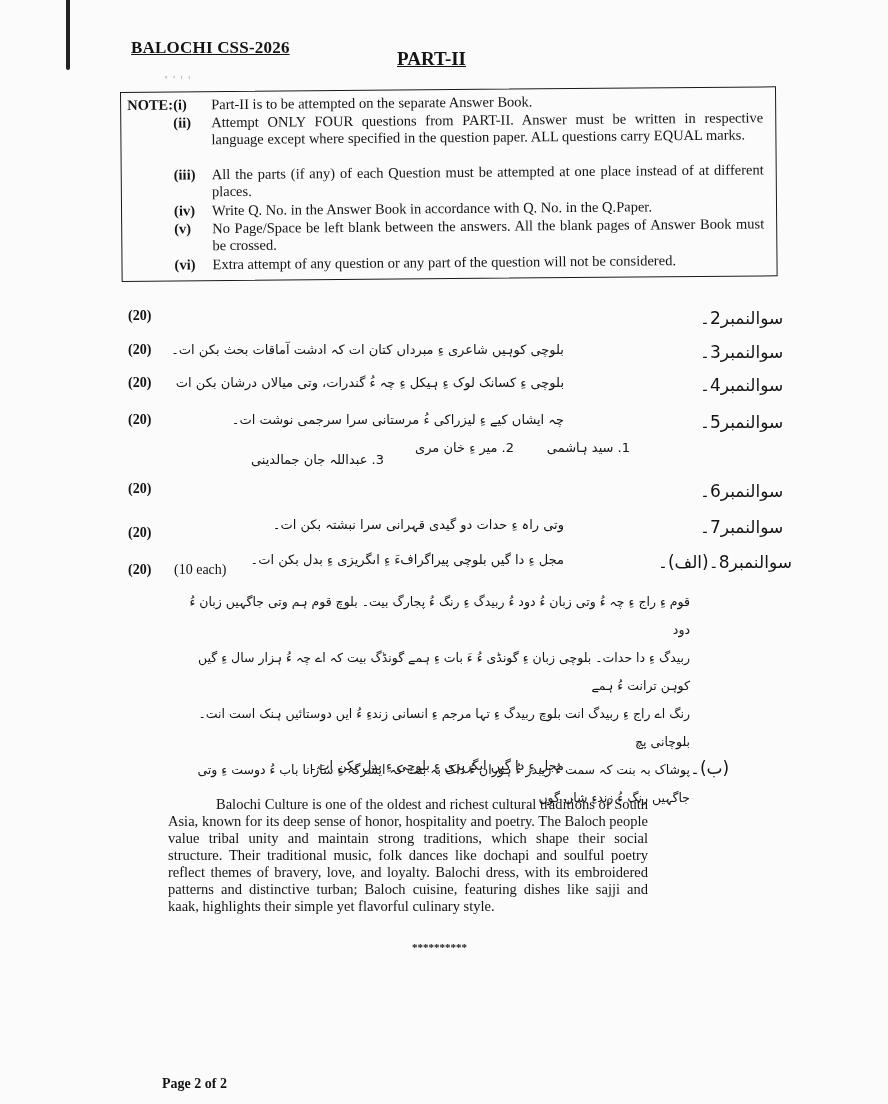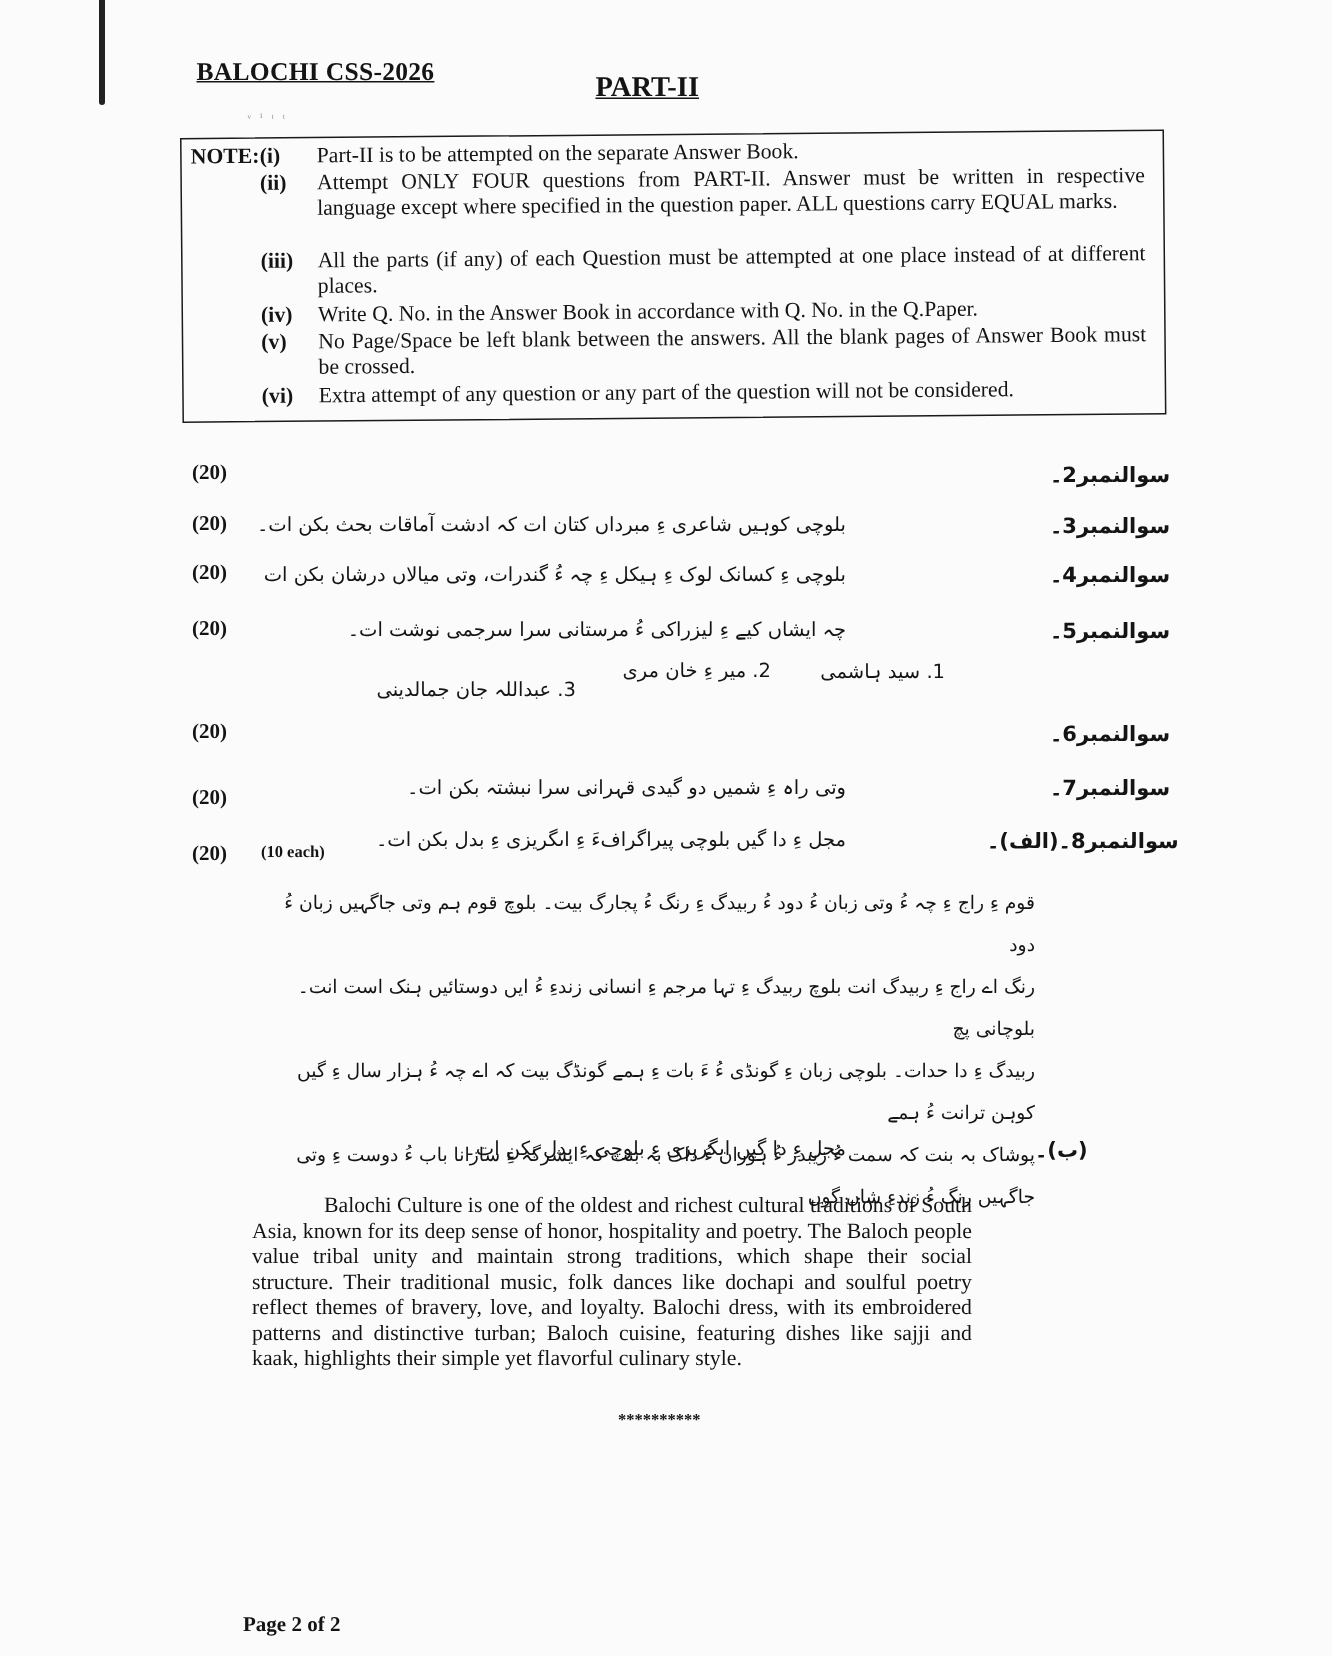--- a/index.html
+++ b/index.html
@@ -17,23 +17,23 @@
     border: 1.6px solid #1a1a1a; transform: rotate(-0.5deg); transform-origin: left top;
     font-size: 14.5px; line-height: 16.5px;
   }
   .note-head { position: absolute; left: 6px; top: 4px; font-weight: bold; }
   .note-item { position: absolute; left: 52px; width: 590px; }
   .note-item .num { position: absolute; left: 0; width: 30px; font-weight: bold; }
   .note-item .txt { margin-left: 38px; display: block; text-align: justify; }
 
   .qrow { position: absolute; left: 0; width: 764px; height: 24px; }
   .marks { position: absolute; left: 128px; font-size: 14px; font-weight: bold; }
-  .marks2 { position: absolute; left: 174px; font-size: 11px; font-weight: bold; }
+  .marks2 { position: absolute; left: 174px; font-size: 14px; font-weight: normal; }
   .qtext { position: absolute; right: 200px; direction: rtl; font-family: "DejaVu Sans", sans-serif; font-size: 13px; white-space: nowrap; }
-  .qlabel { position: absolute; left: 700px; direction: rtl; font-family: "DejaVu Sans", sans-serif; font-size: 14px; font-weight: bold; white-space: nowrap; text-align: right; }
+  .qlabel { position: absolute; left: 700px; direction: rtl; font-family: "DejaVu Sans", sans-serif; font-size: 17px; font-weight: normal; white-space: nowrap; text-align: right; }
   .poets { position: absolute; top: 440px; direction: rtl; font-family: "DejaVu Sans", sans-serif; font-size: 13px; }
 
   .urdu-para { position: absolute; left: 170px; width: 520px; direction: rtl; font-family: "DejaVu Sans", sans-serif; font-size: 12.5px; line-height: 28px; text-align: right; }
   .eng-para {
     position: absolute; left: 168px; top: 796px; width: 480px; font-size: 14.5px; line-height: 17px;
     text-align: justify; text-indent: 48px;
   }
   .stars { position: absolute; left: 412px; top: 941px; font-size: 11px; font-weight: bold; letter-spacing: 0px; }
   .footer { position: absolute; left: 162px; top: 1076px; font-size: 14px; font-weight: bold; }
 </style>
@@ -97,34 +97,34 @@
 <span class="poets" style="right:258px">1. سید ہاشمی</span>
 <span class="poets" style="right:374px">2. میر ءِ خان مری</span>
 <span class="poets" style="right:504px;top:452px">3. عبداللہ جان جمالدینی</span>
 
 <div class="qrow" style="top:481px">
   <span class="marks">(20)</span>
   <span class="qlabel">سوالنمبر6۔</span>
 </div>
 <div class="qrow" style="top:517px">
   <span class="marks" style="top:8px">(20)</span>
-  <span class="qtext">وتی راہ ءِ شمیں دو گیدی قہرانی سرا نبشتہ بکن ات۔</span>
+  <span class="qtext">وتی راہ ءِ حدات دو گیدی قہرانی سرا نبشتہ بکن ات۔</span>
   <span class="qlabel">سوالنمبر7۔</span>
 </div>
 <div class="qrow" style="top:552px">
   <span class="marks" style="top:10px">(20)</span>
   <span class="marks2" style="top:10px">(10 each)</span>
   <span class="qtext">مجل ءِ دا گیں بلوچی پیراگرافءَ ءِ اںگریزی ءِ بدل بکن ات۔</span>
   <span class="qlabel" style="left:658px">سوالنمبر8۔(الف)۔</span>
 </div>
 
 <div class="urdu-para" style="top:588px">
   <div>قوم ءِ راج ءِ چہ ءُ وتی زبان ءُ دود ءُ ربیدگ ءِ رنگ ءُ پجارگ بیت۔ بلوچ قوم ہم وتی جاگہیں زبان ءُ دود</div>
+  <div>ربیدگ ءِ دا حدات۔ بلوچی زبان ءِ گونڈی ءُ ءَ بات ءِ ہمے گونڈگ بیت کہ اے چہ ءُ ہزار سال ءِ گیں کوہن ترانت ءُ ہمے</div>
   <div>رنگ اے راج ءِ ربیدگ انت بلوچ ربیدگ ءِ تہا مرجم ءِ انسانی زندءِ ءُ ایں دوستائیں ہنک است انت۔ بلوچانی پچ</div>
-  <div>ربیدگ ءِ دا حدات۔ بلوچی زبان ءِ گونڈی ءُ ءَ بات ءِ ہمے گونڈگ بیت کہ اے چہ ءُ ہزار سال ءِ گیں کوہن ترانت ءُ ہمے</div>
   <div>پوشاک بہ بنت کہ سمت ءُ زیبدر ءُ ہوران ءُ داک بہ بنت کہ ایشرگہ ءِ سازانا باب ءُ دوست ءِ وتی جاگہیں رنگ ءُ زندءِ شاں گوں</div>
 </div>
 
 <div class="qrow" style="top:758px">
   <span class="qtext">مجل ءِ دا گیں اںگریزی ءِ بلوچی ءِ بدل بکن ات۔</span>
   <span class="qlabel" style="left:690px">(ب)۔</span>
 </div>
 
 <div class="eng-para">Balochi Culture is one of the oldest and richest cultural traditions of South Asia, known for its deep sense of honor, hospitality and poetry. The Baloch people value tribal unity and maintain strong traditions, which shape their social structure. Their traditional music, folk dances like dochapi and soulful poetry reflect themes of bravery, love, and loyalty. Balochi dress, with its embroidered patterns and distinctive turban; Baloch cuisine, featuring dishes like sajji and kaak, highlights their simple yet flavorful culinary style.</div>
 <div class="stars">**********</div>

